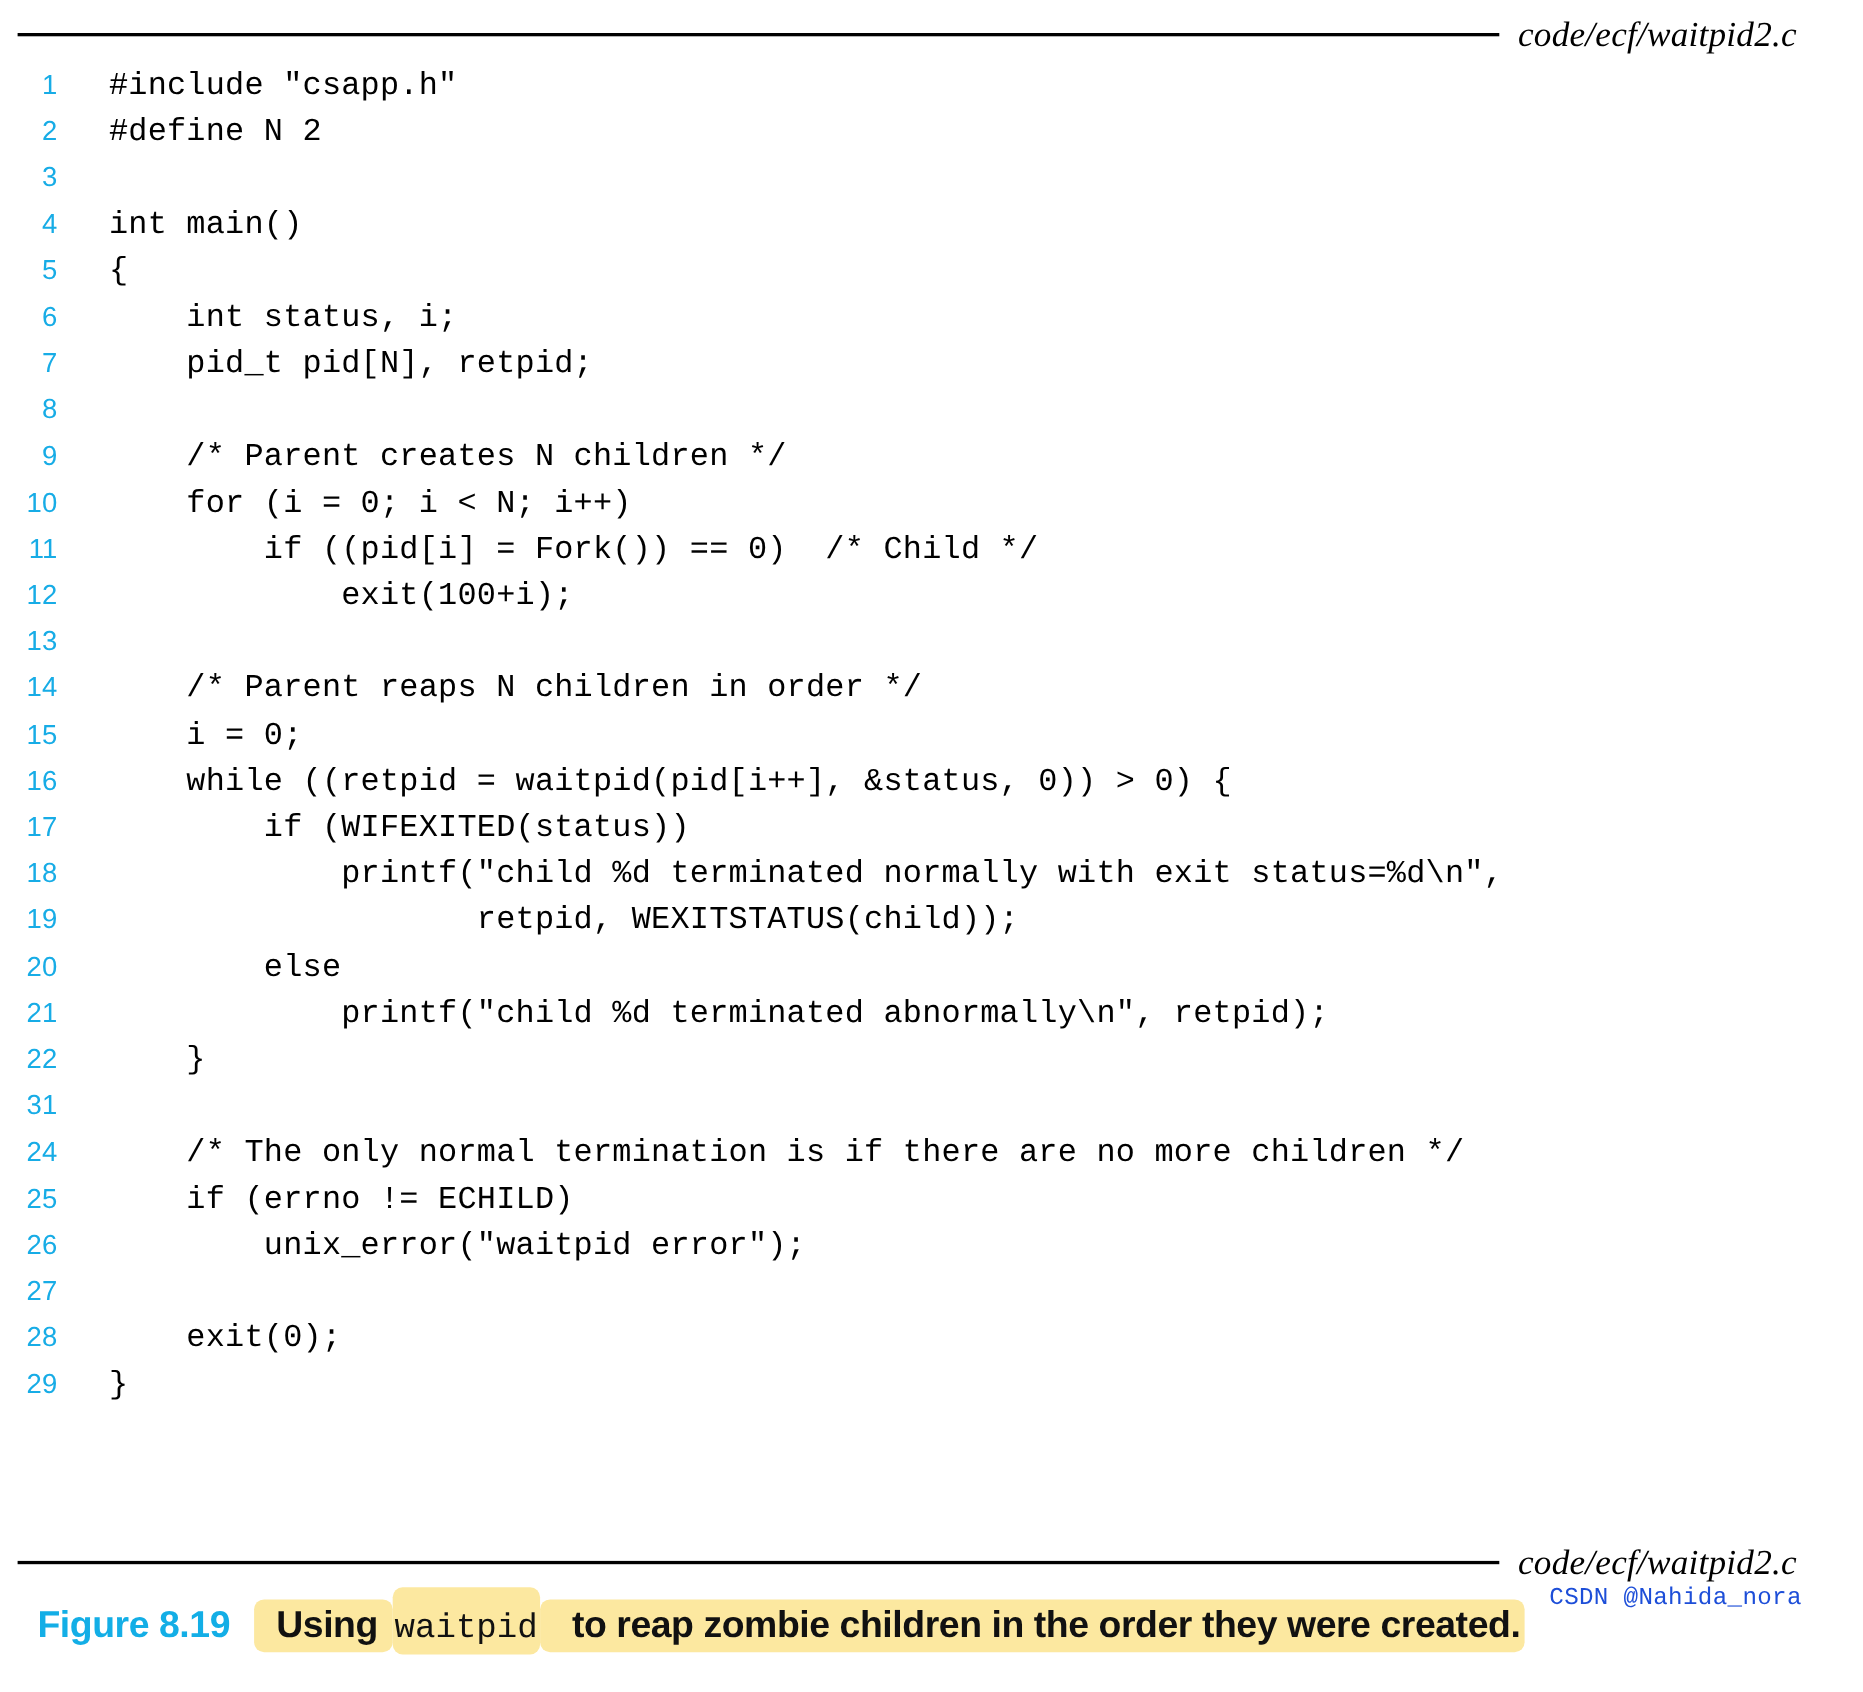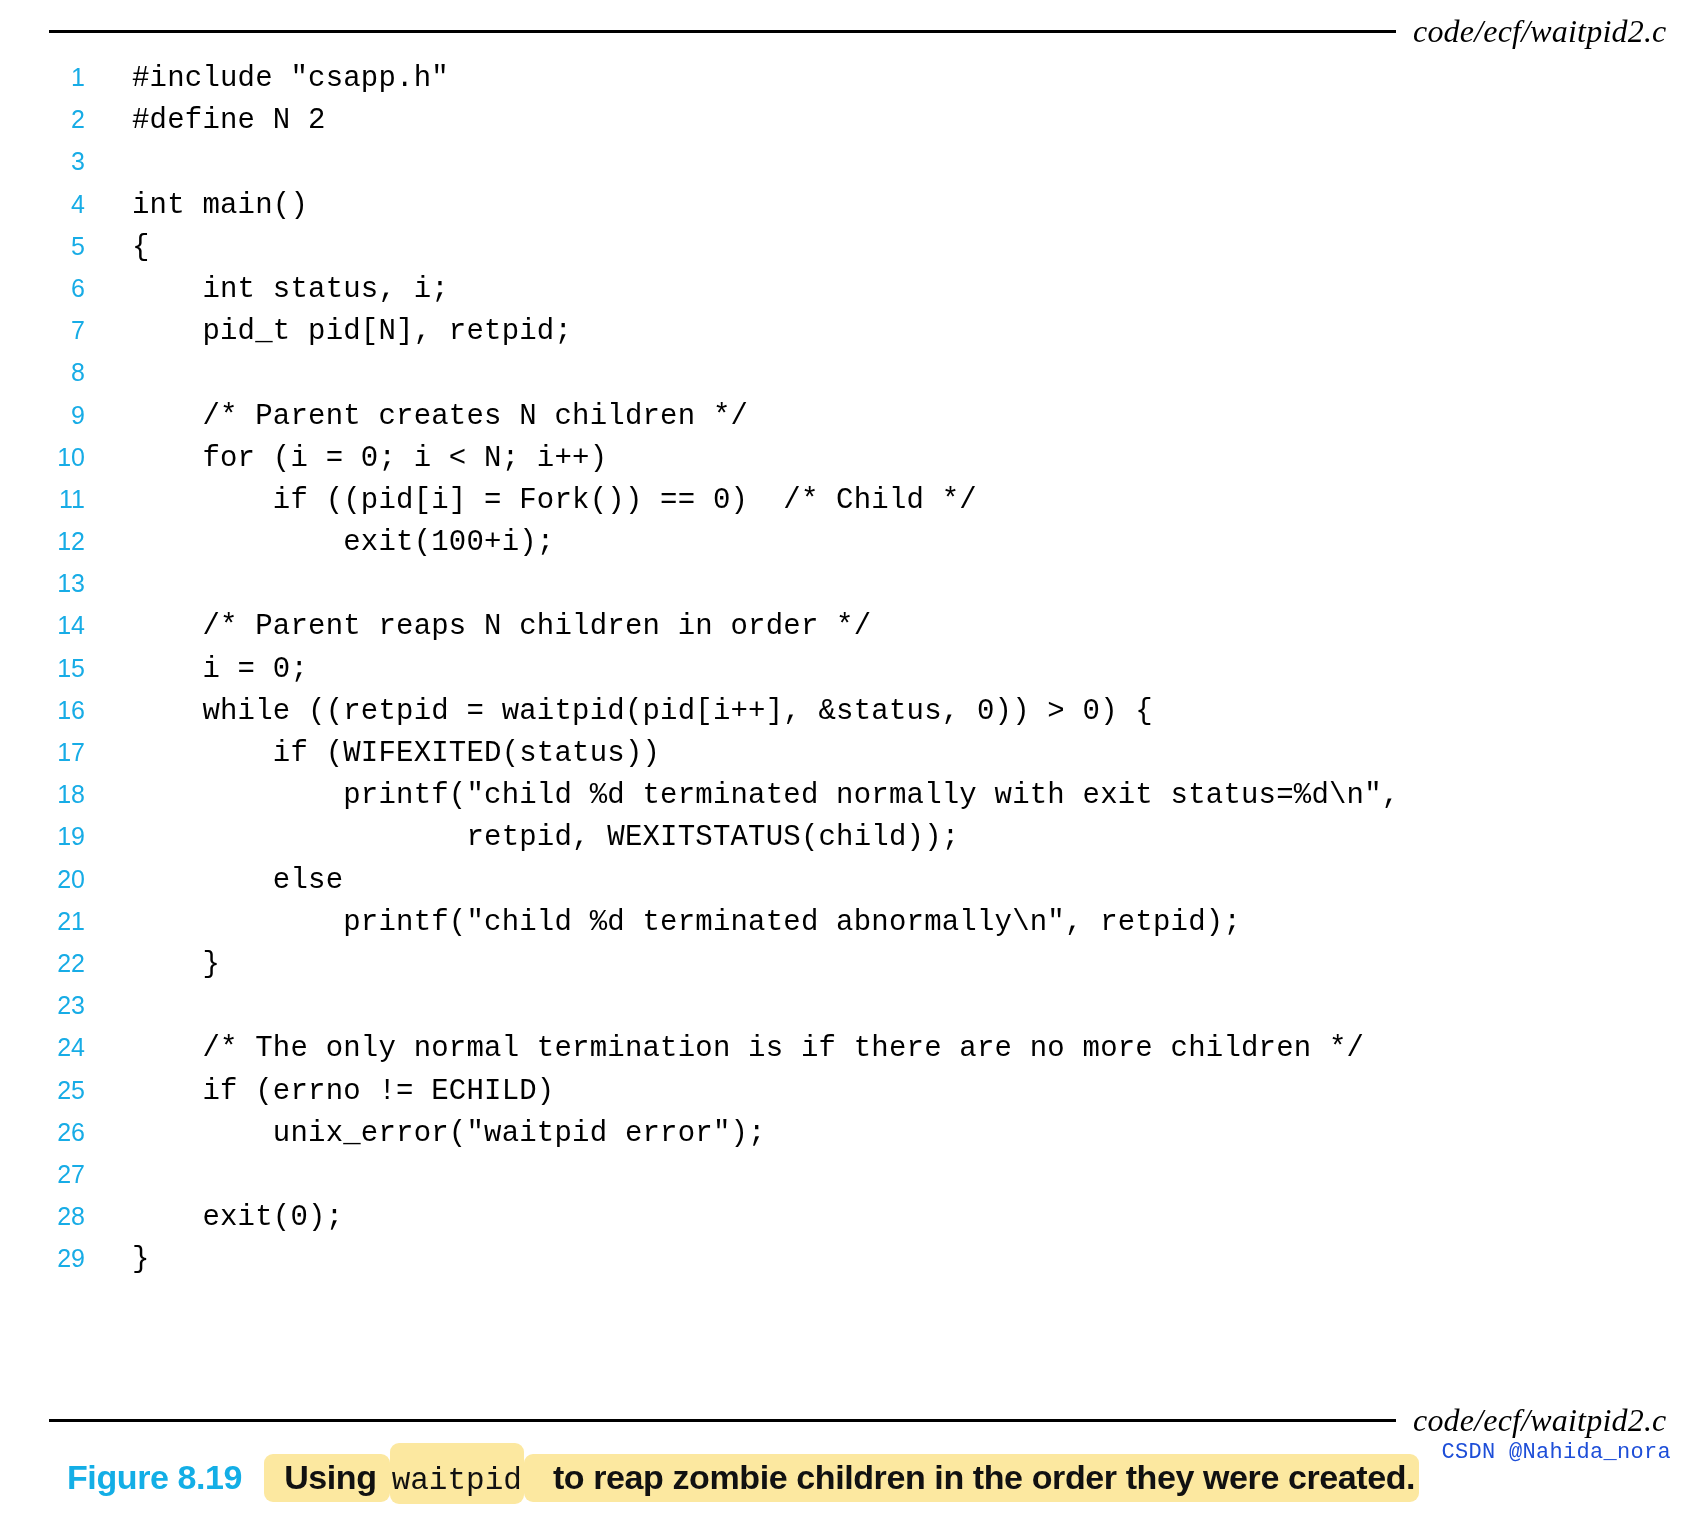--- a/index.html
+++ b/index.html
@@ -12,21 +12,20 @@
     height: 1538px;
     font-family: "Liberation Sans", sans-serif;
     overflow: hidden;
   }
 
   .figure-block {
     position: relative;
     width: 1652px;
     height: 1538px;
     background: #ffffff;
-    margin-left: 33px;
   }
 
   
   .rule-row {
     position: absolute;
     left: 0;
     width: 1694px;
     display: flex;
     align-items: center;
     height: 30px;
@@ -231,21 +230,21 @@
       </div>
       <div class="code-line">
         <div class="line-no">21</div>
         <div class="line-code">            printf("child %d terminated abnormally\n", retpid);</div>
       </div>
       <div class="code-line">
         <div class="line-no">22</div>
         <div class="line-code">    }</div>
       </div>
       <div class="code-line">
-        <div class="line-no">23</div>
+        <div class="line-no">31</div>
         <div class="line-code"></div>
       </div>
       <div class="code-line">
         <div class="line-no">24</div>
         <div class="line-code">    /* The only normal termination is if there are no more children */</div>
       </div>
       <div class="code-line">
         <div class="line-no">25</div>
         <div class="line-code">    if (errno != ECHILD)</div>
       </div>

